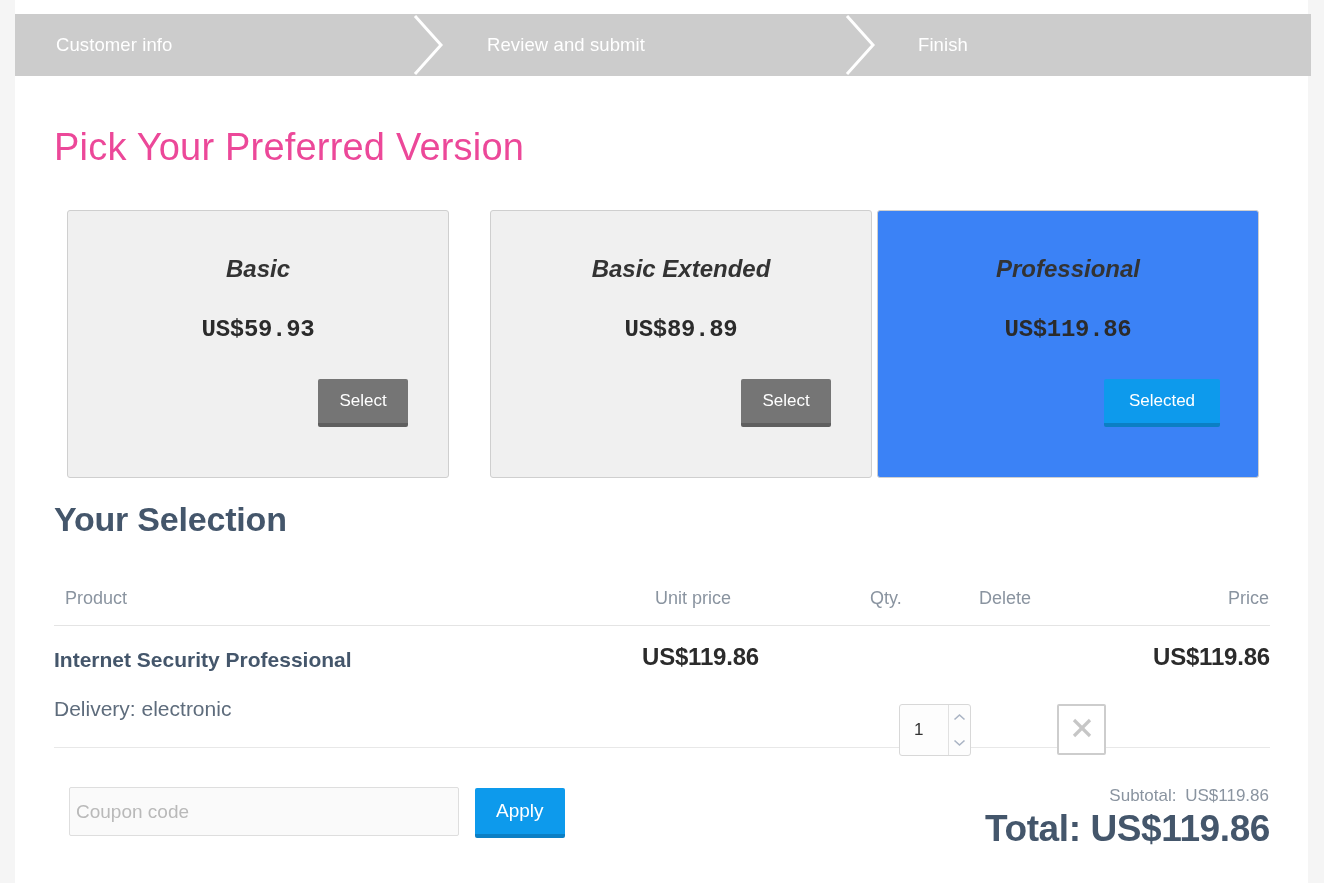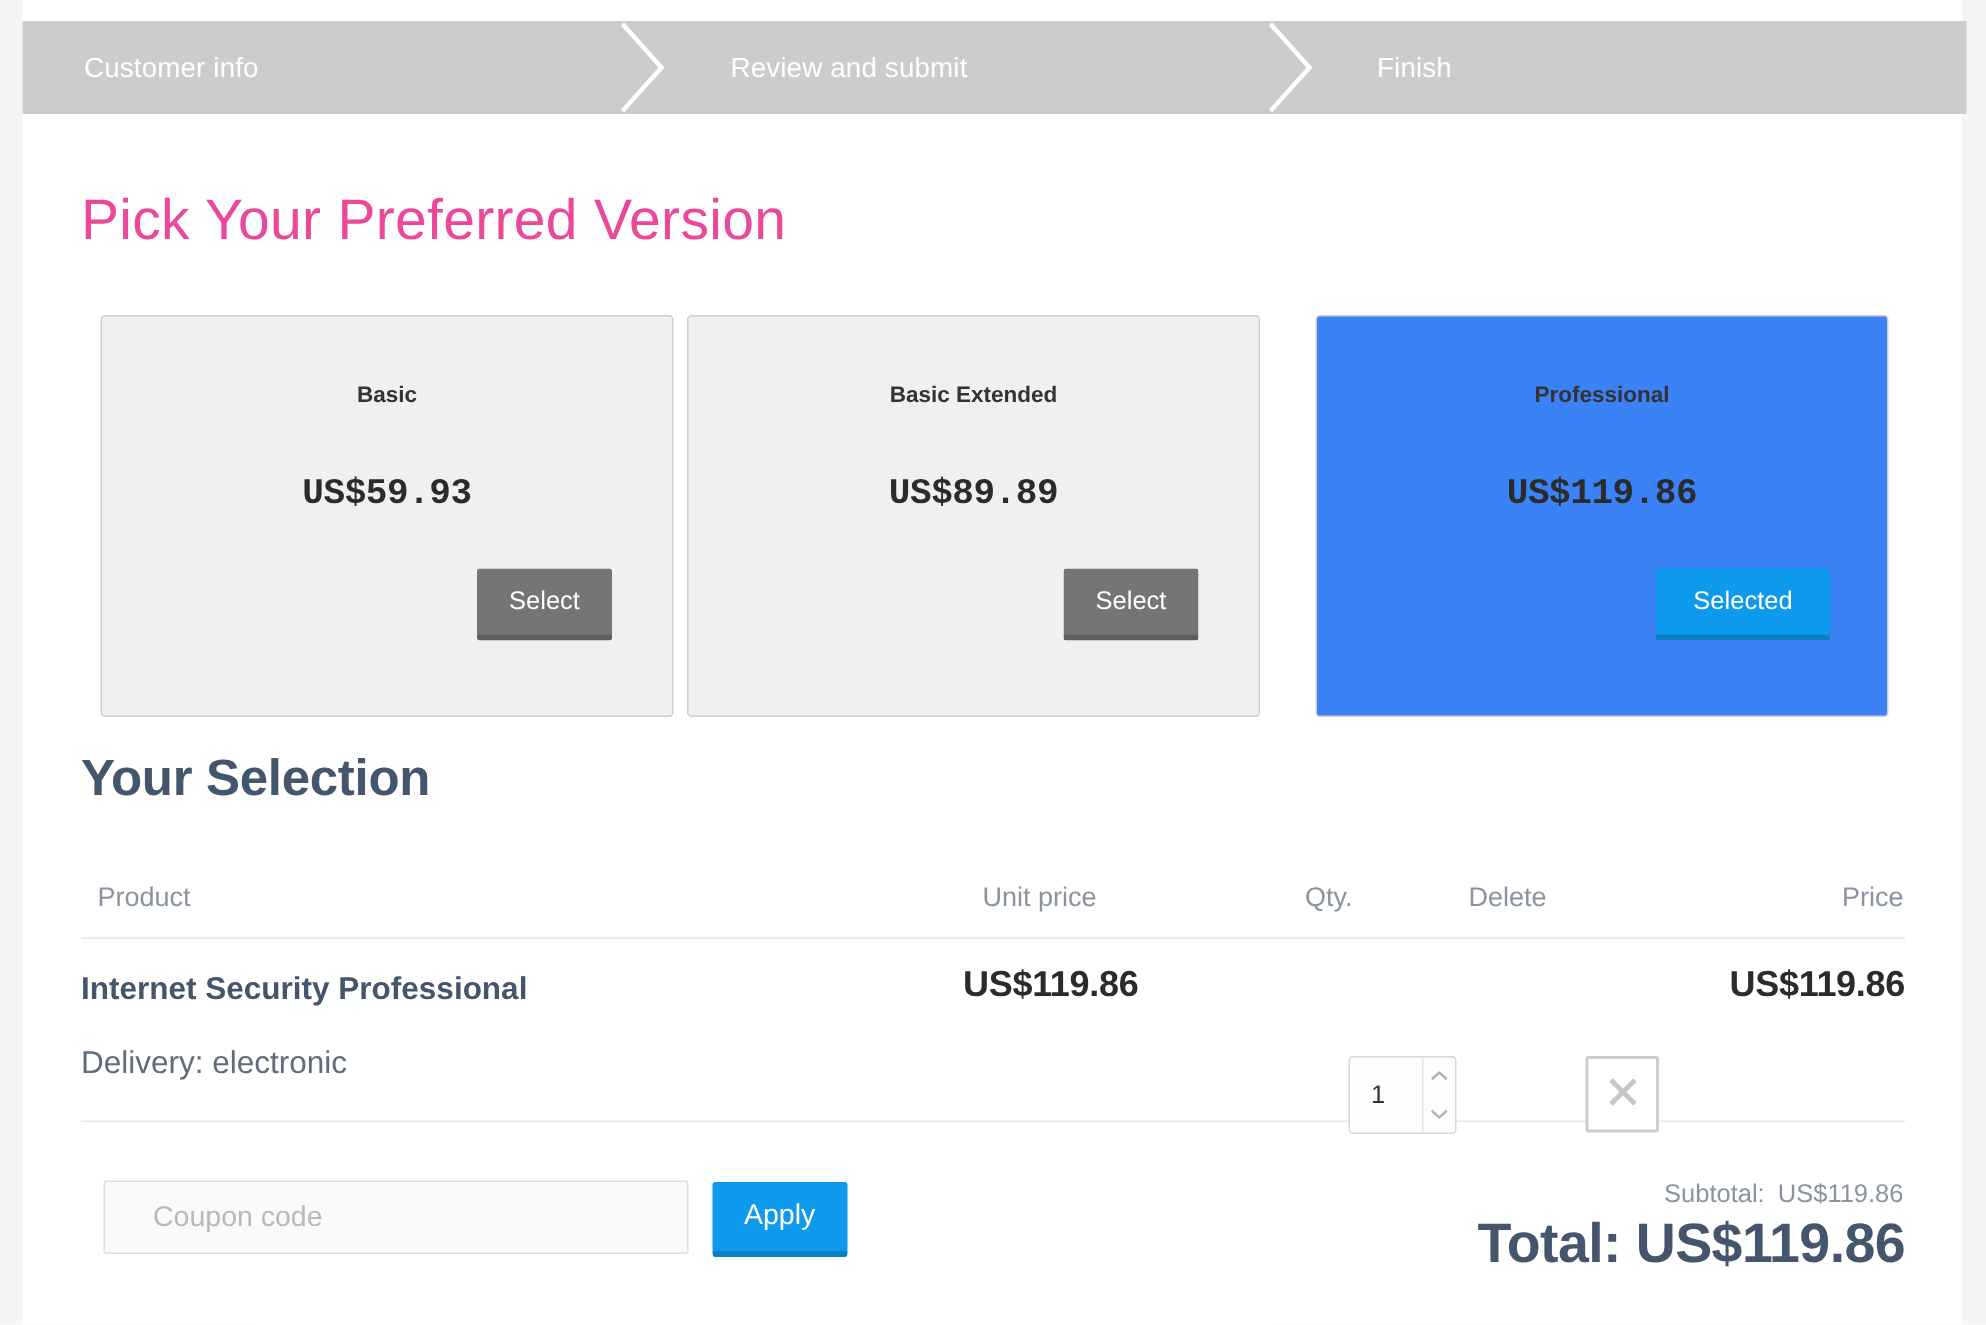--- a/index.html
+++ b/index.html
@@ -76,30 +76,31 @@
   }
   .card {
     position: absolute;
     top: 14px;
     width: 382px; height: 268px;
     border: 1px solid #cfcfcf;
     border-radius: 3px;
     background: #f0f0f0;
   }
   .card-0 { left: 14px; }
-  .card-1 { left: 405px; }
+  .card-1 { left: 437px; }
   .card-2 { left: 824px; background: #3b82f6; }
 
   .card-name {
     position: absolute;
     left: 0; right: 0; top: 44px;
     text-align: center;
-    font-size: 15px;
+    font-size: 24px;
     font-weight: 700;
     color: #333333;
+    font-style: italic;
   }
   .card-price {
     position: absolute;
     left: 0; right: 0; top: 105px;
     text-align: center;
     font-size: 24px;
     font-weight: 700;
     color: #2b2b2b;
     letter-spacing: -.3px;
     font-family: Liberation Mono, monospace;
@@ -236,21 +237,21 @@
     left: 39px; top: 772px;
     width: 1216px; height: 80px;
   }
   .coupon-input {
     position: absolute;
     left: 15px; top: 15px;
     width: 390px; height: 49px;
     border: 1px solid #dedede;
     border-radius: 2px;
     background: #fafafa;
-    padding: 0 32px;
+    padding: 0 6px;
     font-family: "Liberation Sans", sans-serif;
     font-size: 19px;
     color: #555555;
     outline: none;
   }
   .coupon-input::placeholder { color: #b9b9b9; }
   .apply-btn {
     position: absolute;
     left: 421px; top: 16px;
     padding: 13px 21px 14px;

